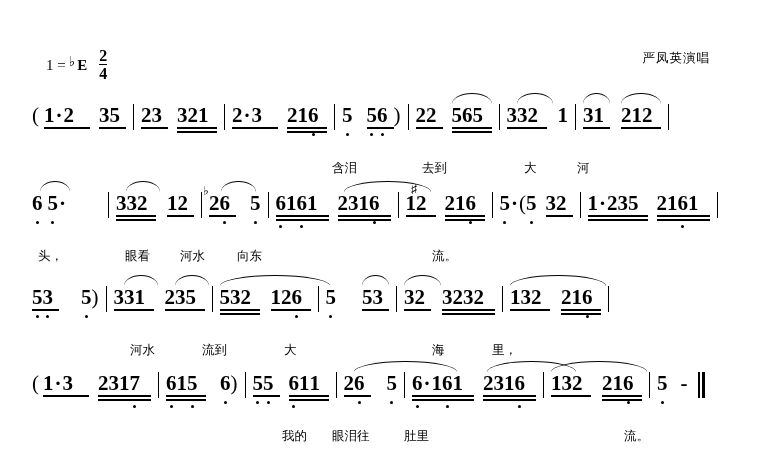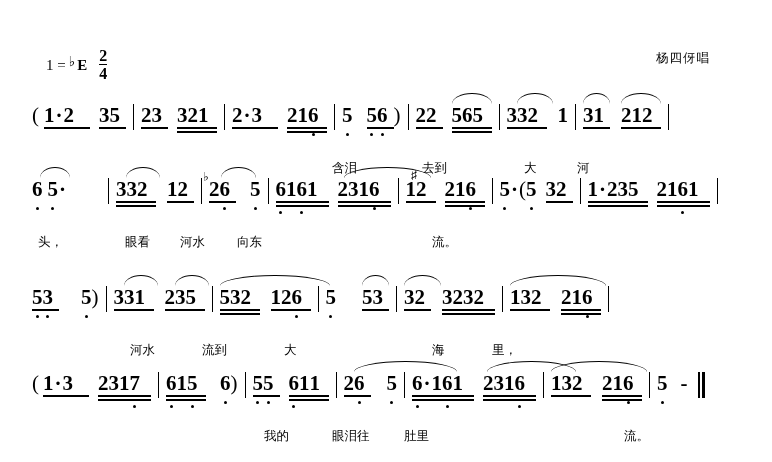--- a/index.html
+++ b/index.html
@@ -244,21 +244,21 @@
   <div class="key-sig">
     <span class="eq">1 =</span>
     <span class="flat-mark">♭</span>
     <span class="keyletter">E</span>
     <span class="timesig">
       <span class="num">2</span>
       <span class="den">4</span>
     </span>
   </div>
 
-  <div class="performer">杨四伢唱</div>
+  <div class="performer">严凤英演唱</div>
 </div>
 
 <div class="staff" style="top:104px">
   <div class="staff-row">
     <span class="paren">(</span>
     <span class="sp" style="width:5px"></span>
 
     <span class="grp beam1" style="width:46px">
       <span class="note">1</span><span class="dot-aug">·</span><span class="note beam1" style="width:13px;display:inline-block">2</span>
     </span>
@@ -324,21 +324,21 @@
     <span class="barline"></span>
   </div>
   <div class="lyr-row" style="margin-top:10px">
     <span class="lyric" style="left:300px">含泪</span>
     <span class="lyric" style="left:390px">去到</span>
     <span class="lyric" style="left:492px">大</span>
     <span class="lyric" style="left:545px">河</span>
   </div>
 </div>
 
-<div class="staff" style="top:178px">
+<div class="staff" style="top:192px">
   <div class="staff-row">
     <span class="grp" style="width:46px">
       <span class="slur" style="left:8px;right:8px"></span>
       <span class="note oct-lo">6</span><span class="sp" style="width:5px"></span><span class="note oct-lo">5</span><span class="dot-aug">·</span>
     </span>
     <span class="barline" style="margin-left:30px"></span>
 
     <span class="grp beam2" style="width:40px">
       <span class="slur" style="left:10px;right:-4px"></span>
       <span class="note">3</span><span class="note">3</span><span class="note">2</span>
@@ -530,18 +530,18 @@
     <span class="grp beam2" style="width:40px">
       <span class="note">2</span><span class="note">1</span><span class="note oct-lo">6</span>
     </span>
     <span class="barline"></span>
 
     <span class="note oct-lo">5</span>
     <span class="dash" style="margin-left:10px">-</span>
     <span class="endbar"><i></i><i class="thick"></i></span>
   </div>
   <div class="lyr-row" style="margin-top:10px">
-    <span class="lyric" style="left:232px">我的</span>
+    <span class="lyric" style="left:250px">我的</span>
     <span class="lyric" style="left:300px">眼泪往</span>
     <span class="lyric" style="left:372px">肚里</span>
     <span class="lyric" style="left:592px">流。</span>
   </div>
 </div>
 
 </body></html>

